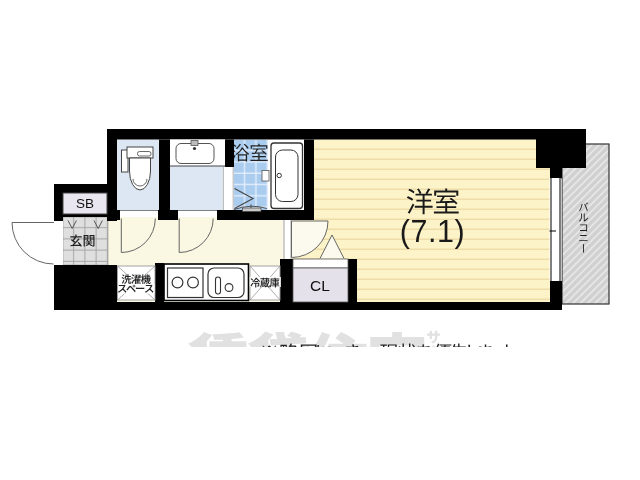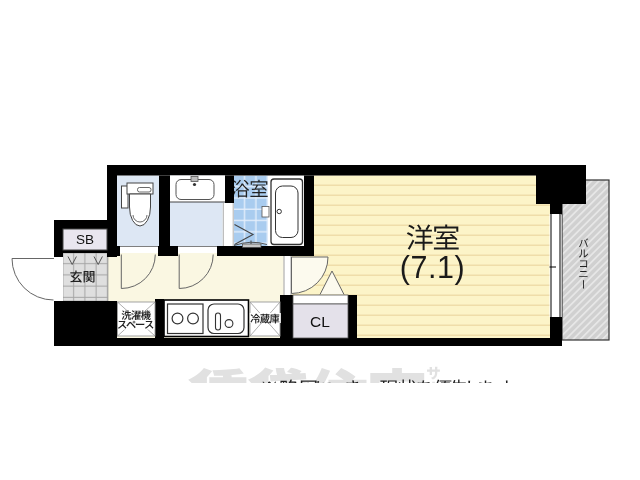--- a/index.html
+++ b/index.html
@@ -1,15 +1,15 @@
 <!DOCTYPE html>
 <html><head><meta charset="utf-8"><style>
 html,body{margin:0;padding:0;background:#fff;}
 #page{position:relative;width:640px;height:347px;background:#fff;overflow:hidden;
-font-family:"Liberation Sans",sans-serif;margin-top:36px;}
+font-family:"Liberation Sans",sans-serif;}
 </style></head><body>
 
 <div id="page">
 <svg width="640" height="480" viewBox="0 0 640 480">
 <defs>
 <pattern id="stripes" x="314" y="140" width="10" height="10" patternUnits="userSpaceOnUse">
 <rect width="10" height="10" fill="#FCF4C8"></rect>
           <rect y="8.6" width="10" height="1.2" fill="#ECD8A2"></rect>
 </pattern>
 <pattern id="btile" x="234" y="140" width="11.3" height="11.3" patternUnits="userSpaceOnUse">

